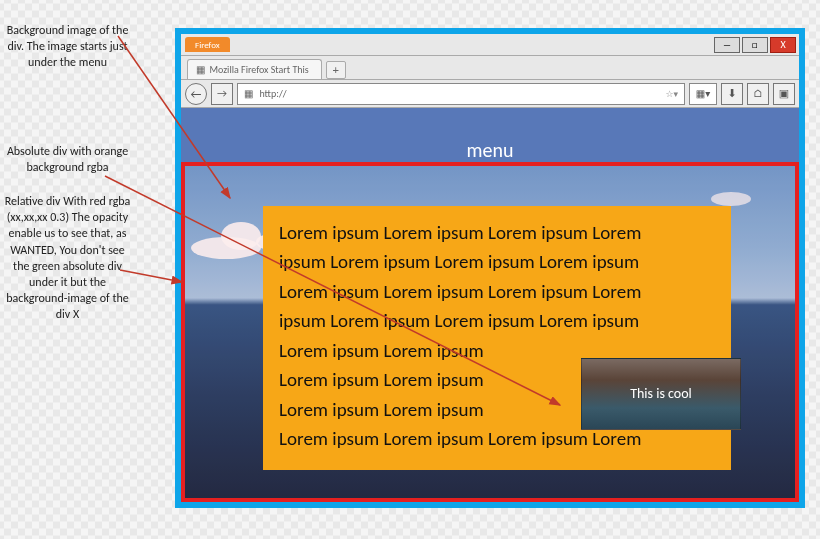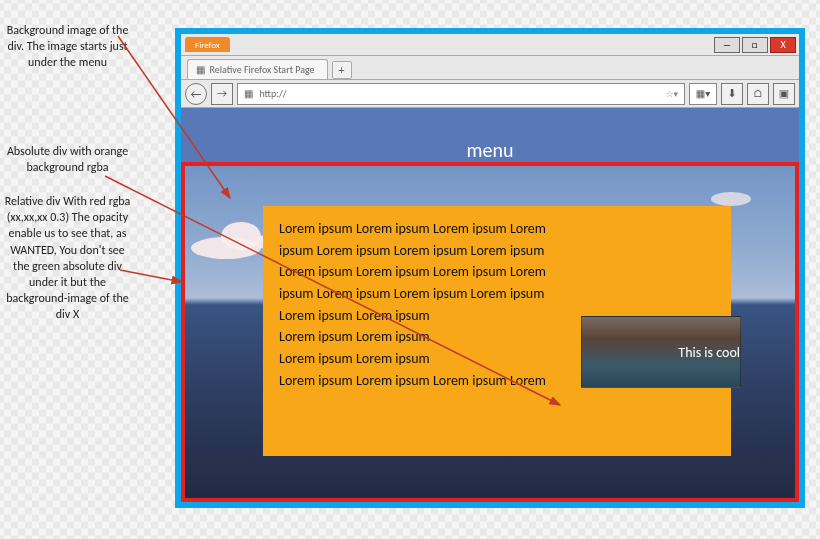--- a/index.html
+++ b/index.html
@@ -81,27 +81,27 @@
 .red-rel{
   position:absolute;left:0;top:54px;right:0;bottom:0;
   border:4px solid #e52020;
   background:rgba(220,20,20,0.08);
 }
 
 .orange-abs{
   position:absolute;left:78px;top:40px;width:468px;min-height:250px;
   background:#f7a717;padding:12px 16px 16px 16px;
 }
-.lorem-line{font-size:14px;color:#111;line-height:1.55}
+.lorem-line{font-size:19px;color:#111;line-height:1.55}
 
 .cool-box{
-  position:absolute;right:-10px;bottom:68px;width:160px;height:72px;
+  position:absolute;right:-10px;bottom:40px;width:160px;height:72px;
   background:linear-gradient(#7a6a62 0%,#5a4438 30%,#3a5a6a 70%,#2a4656 100%);
   border:1px solid rgba(0,0,0,.3);
-  display:flex;align-items:center;justify-content:flex-end;
+  display:flex;align-items:center;justify-content:center;
   color:#fff;font-size:14px;
 }
 
 .arrows{position:absolute;left:0;top:0;width:820px;height:539px;pointer-events:none}
 </style>
 </head>
 <body>
 
 <div class="annotations">
   <div class="anno">Background image of the div. The image starts just under the menu</div>
@@ -114,21 +114,21 @@
     <span class="ff-tab">Firefox</span>
     <div class="win-ctrls">
       <div class="win-btn">―</div>
       <div class="win-btn">□</div>
       <div class="win-btn win-close">X</div>
     </div>
   </div>
   <div class="tabstrip">
     <div class="tab">
       <span>▦</span>
-      <span>Relative Firefox Start Page</span>
+      <span>Mozilla Firefox Start This</span>
     </div>
     <div class="plus-tab">+</div>
   </div>
   <div class="navbar">
     <div class="circle-btn">←</div>
     <div class="sq-btn">→</div>
     <div class="url-field">
       <span>▦</span>
       <span>http://</span>
       <span style="flex:1"></span>

